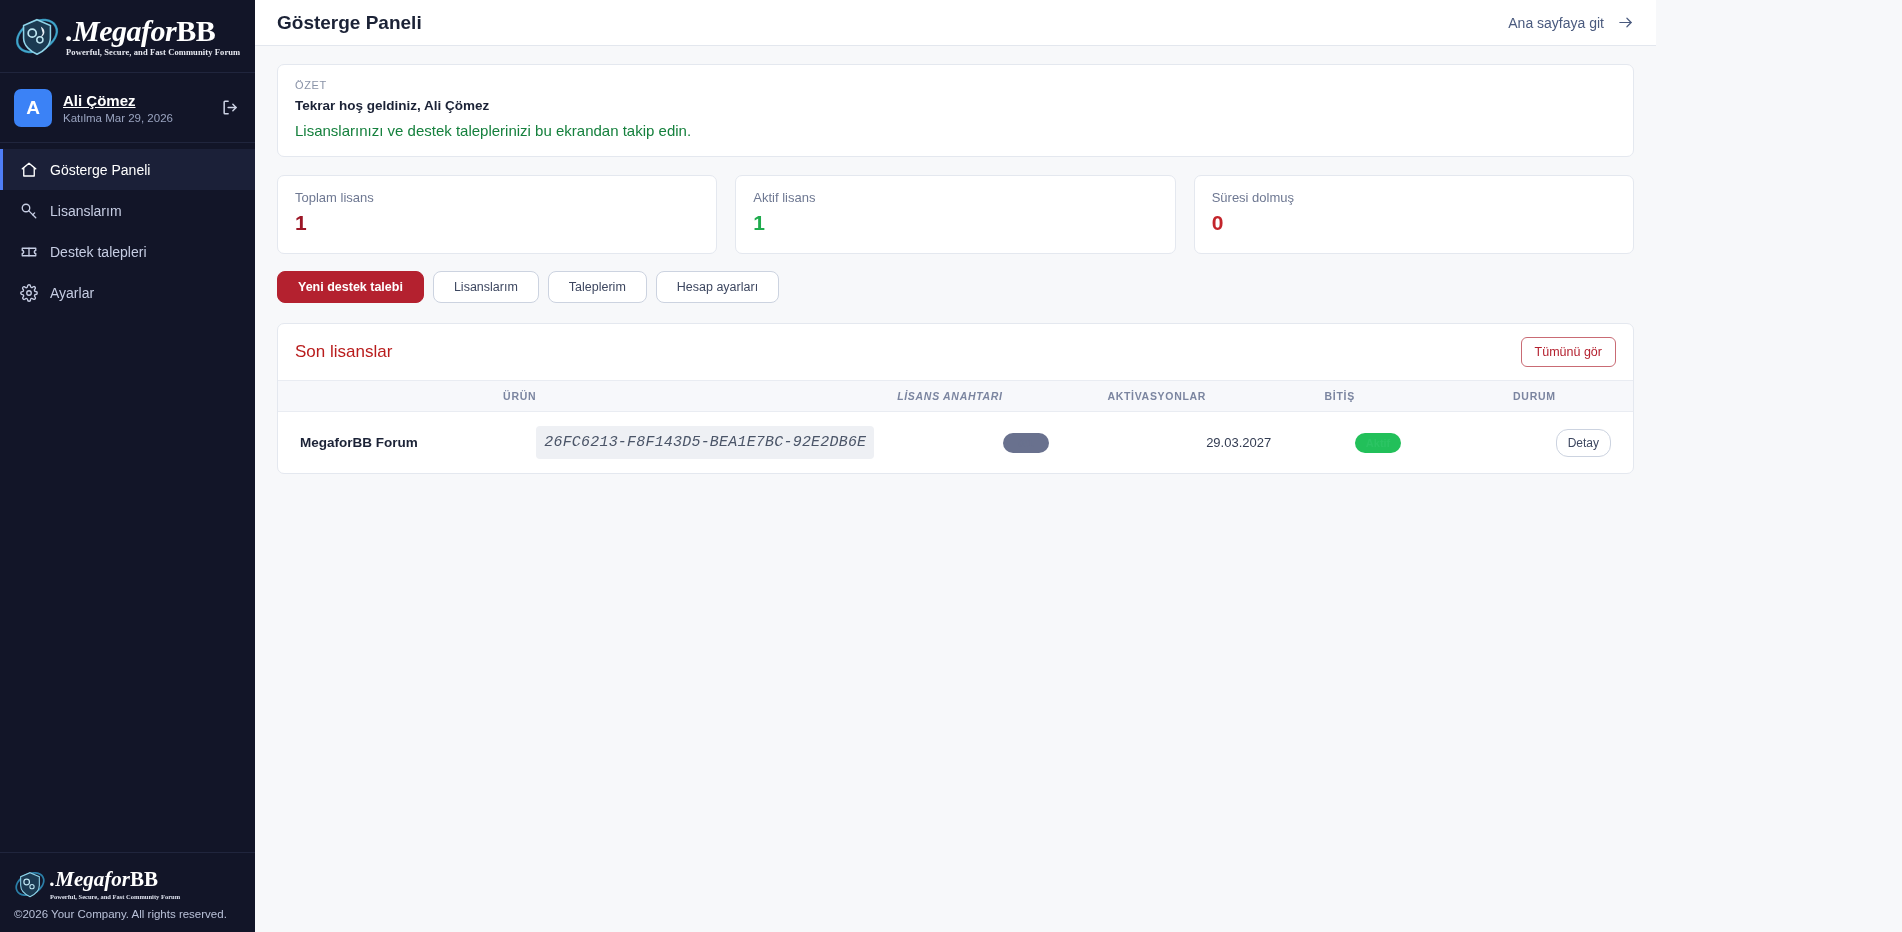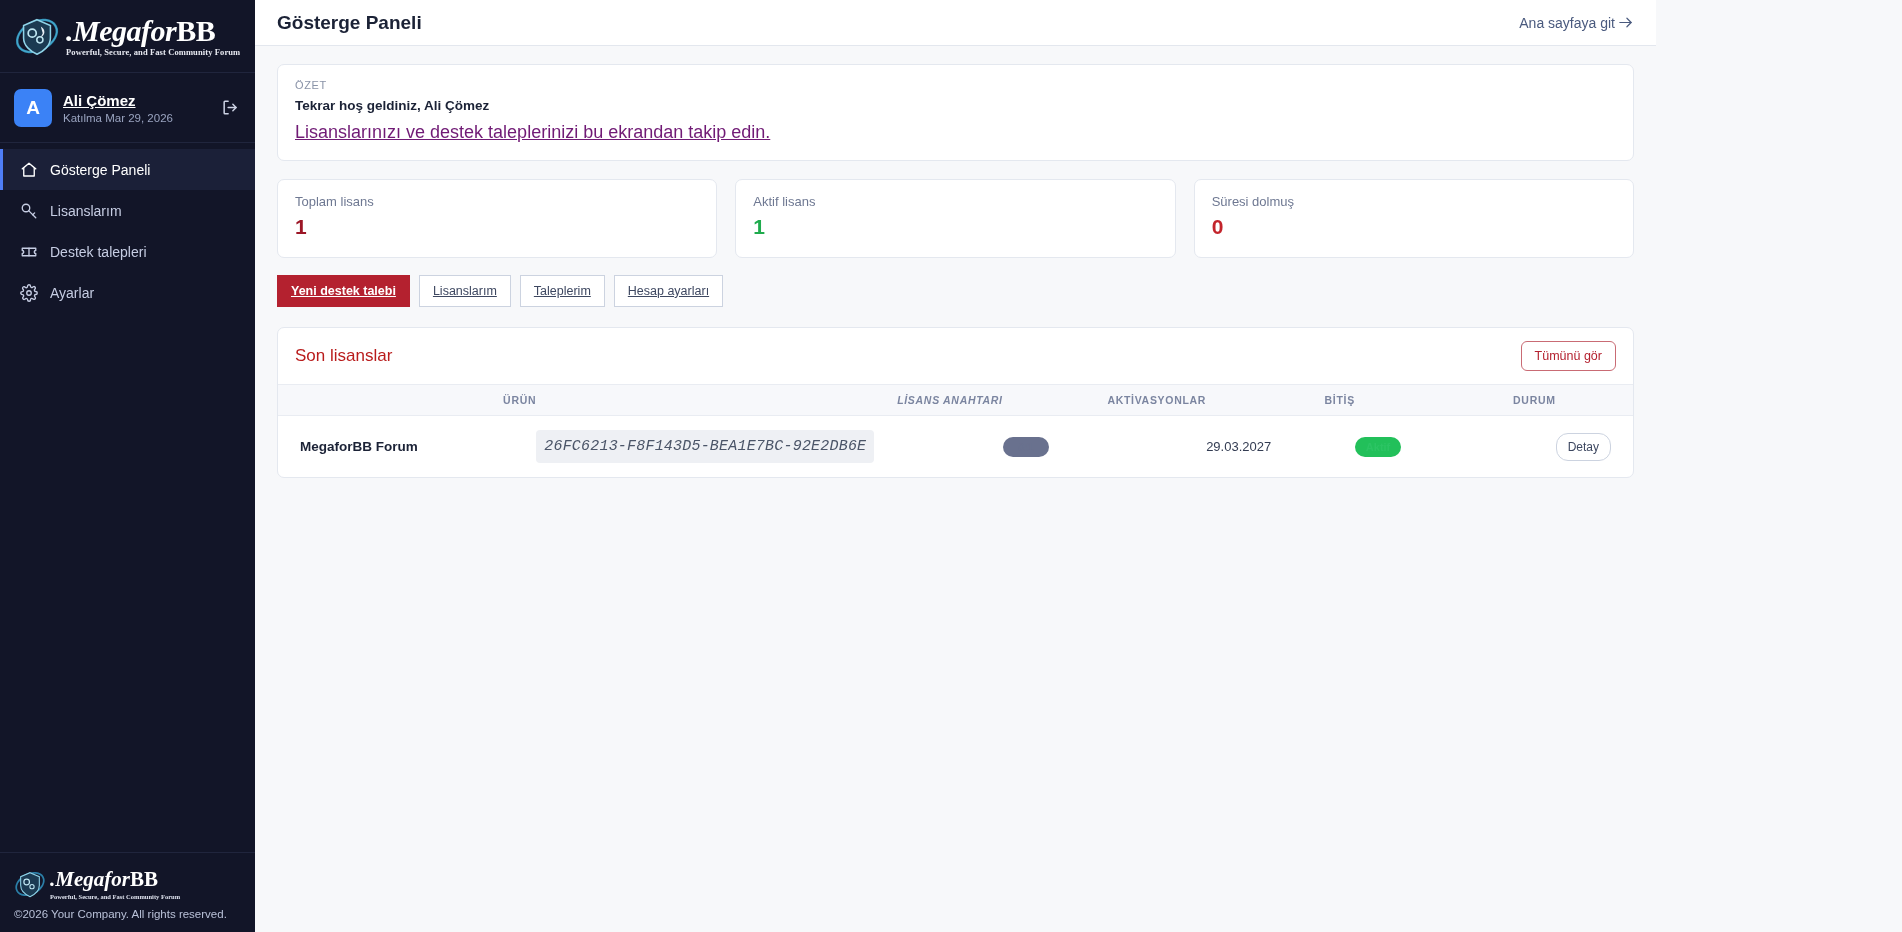--- a/index.html
+++ b/index.html
@@ -106,50 +106,50 @@
   .main { flex: 1; height: 932px; display: flex; flex-direction: column; min-width: 0; }
   .topbar {
     height: 46px; background: #ffffff;
     border-bottom: 1px solid #e3e7ee;
     display: flex; align-items: center; justify-content: space-between;
     padding: 0 22px 0 22px;
     flex-shrink: 0;
   }
   .page-title { font-size: 19px; font-weight: bold; color: #1b2236; }
   .home-link {
-    display: flex; align-items: center; gap: 2px;
+    display: flex; align-items: center; gap: 13px;
     color: #4a5a7e; font-size: 14px; cursor: pointer; text-decoration: none;
   }
 
   .content { flex: 1; padding: 18px 22px 0 22px; overflow: hidden; }
 
   .card {
     background: #ffffff; border: 1px solid #e4e8ef;
     border-radius: 7px;
   }
 
   .summary { padding: 14px 17px 17px 17px; margin-bottom: 18px; }
   .summary-label {
     font-size: 11px; color: #8a93a8; letter-spacing: 0.6px;
     margin-bottom: 7px;
   }
   .summary-title { font-size: 13.5px; font-weight: bold; color: #1b2236; margin-bottom: 9px; }
-  .summary-sub { font-size: 18px; color: #701a75; text-decoration: underline; }
+  .summary-sub { font-size: 15px; color: #15803d; }
 
   .stats { display: flex; gap: 18px; margin-bottom: 17px; }
   .stat { flex: 1; padding: 14px 17px 18px 17px; }
   .stat-label { font-size: 13px; color: #6e7892; margin-bottom: 6px; }
   .stat-value { font-size: 21px; font-weight: bold; }
 
   .actions { display: flex; gap: 9px; margin-bottom: 20px; }
   .btn {
     font-family: "Liberation Sans", sans-serif;
-    font-size: 12.5px; padding: 8px 13px;
-    border-radius: 0; cursor: pointer;
-    border: 1px solid #ccd3e0; background: #ffffff; color: #3d4760; text-decoration: underline;
+    font-size: 12.5px; padding: 8px 20px;
+    border-radius: 8px; cursor: pointer;
+    border: 1px solid #ccd3e0; background: #ffffff; color: #3d4760;
   }
   .btn-primary {
     background: #b4212f; border: 1px solid #b4212f;
     color: #ffffff; font-weight: bold;
   }
 
   .panel { padding: 0; }
   .panel-head {
     display: flex; align-items: center; justify-content: space-between;
     padding: 13px 17px;

